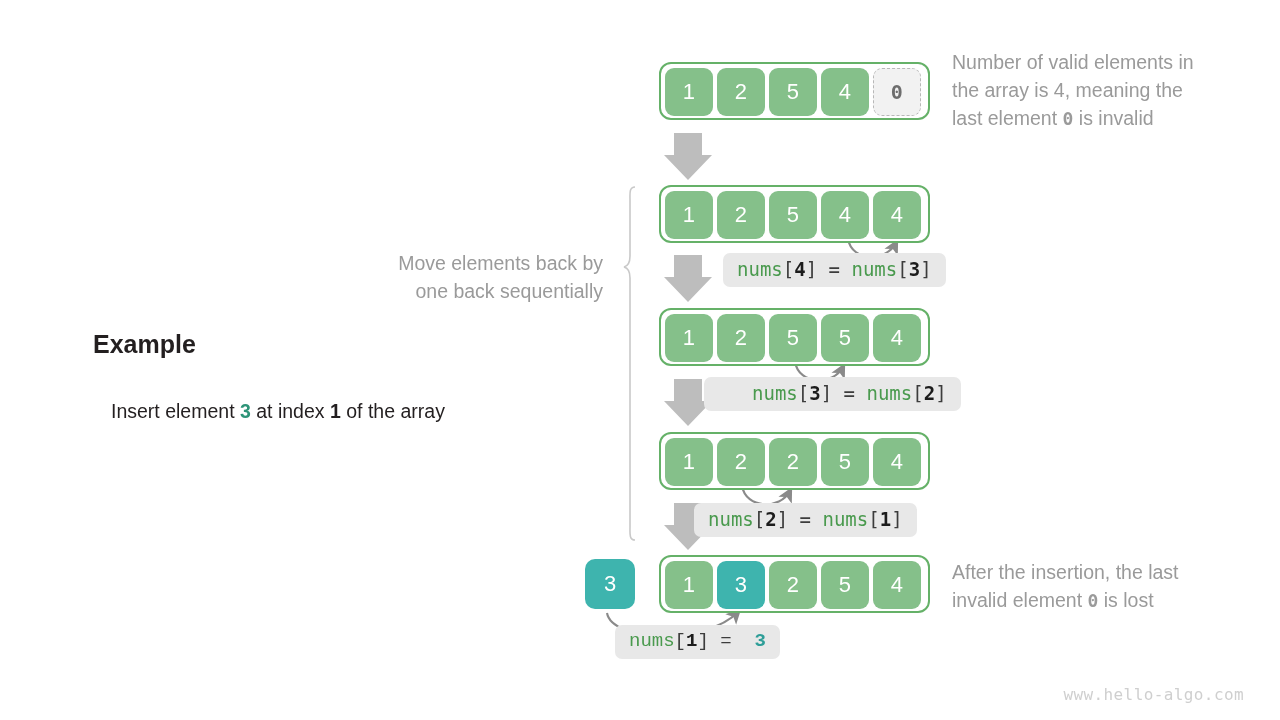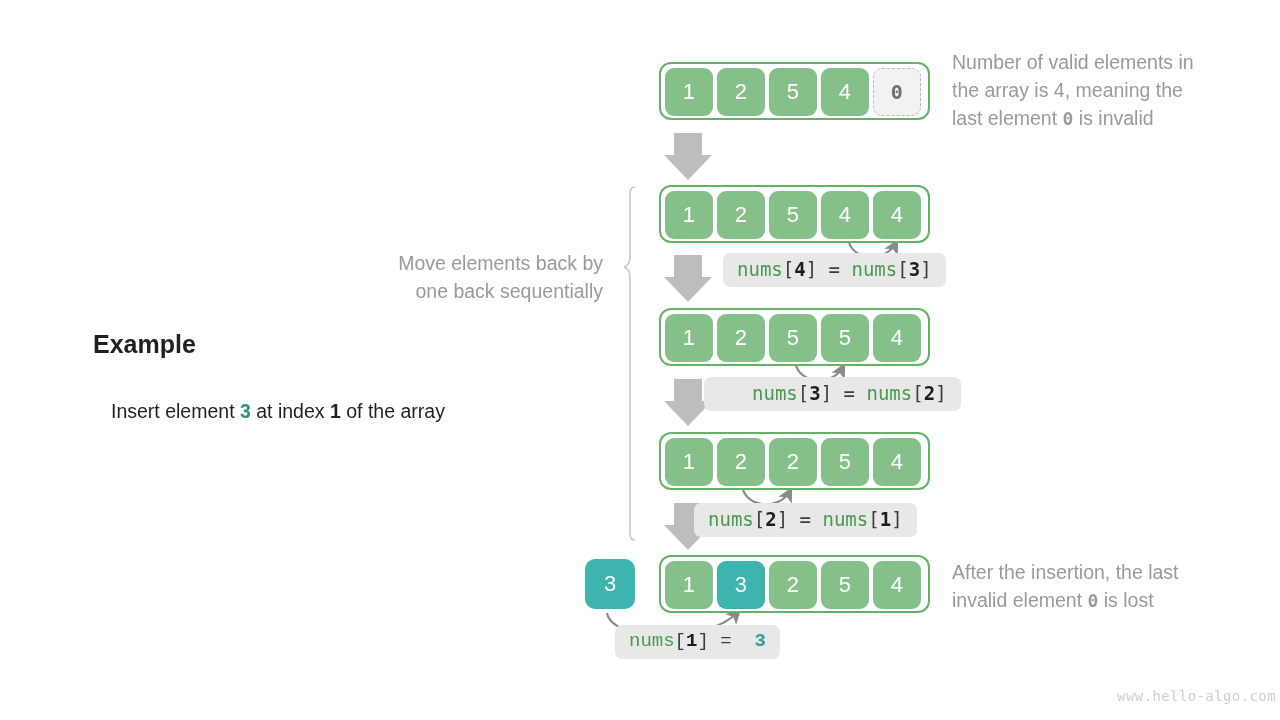--- a/index.html
+++ b/index.html
@@ -118,25 +118,25 @@
   }
   .code-chip .nm  { color: #4a9a4e; }
   .code-chip .br  { color: #3c3c3c; }
   .code-chip .ix  { color: #1c1c1c; font-weight: bold; }
   .code-chip .eq  { color: #3c3c3c; }
   .code-chip .tl  { color: #2e9e98; font-weight: bold; }
 
   
   .watermark {
     position: absolute;
-    right: 4px;
+    right: 36px;
     bottom: 16px;
     color: #cfcfcf;
     font-family: "DejaVu Sans Mono", monospace;
-    font-size: 14px;
+    font-size: 16px;
     letter-spacing: 0.4px;
   }
 
   svg.overlay {
     position: absolute;
     left: 0; top: 0;
     width: 1280px;
     height: 720px;
     pointer-events: none;
   }

